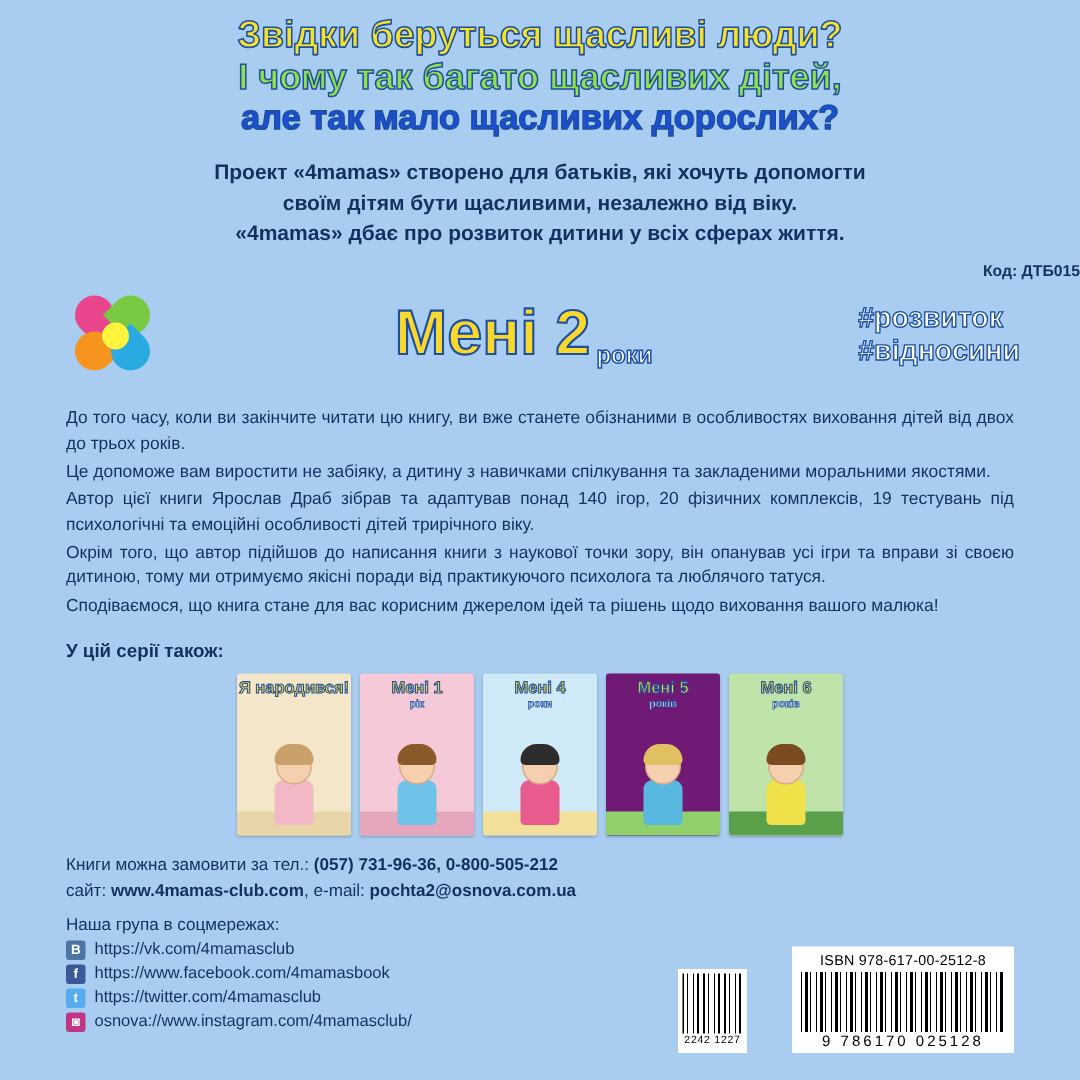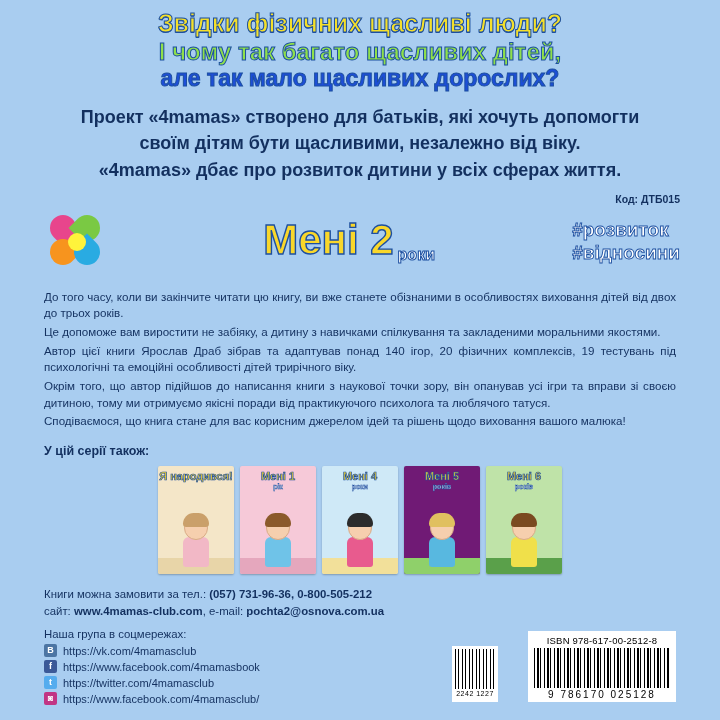--- a/index.html
+++ b/index.html
@@ -51,31 +51,30 @@
     font-size: 23px;
     color: #1d4ed8;
     -webkit-text-stroke: 1px #1d4fa0;
     margin-top: 2px;
   }
 
   
   .intro {
     margin: 10px 56px 10px 56px;
     text-align: center;
-    font-size: 18px;
+    font-size: 14px;
     color: #13305f;
     line-height: 1.45;
     font-weight: bold;
   }
   .intro div { white-space: nowrap; }
 
   
   .code-line {
     margin-top: 8px;
-    padding-right: 40px;
     text-align: right;
     font-size: 10.5px;
     color: #13305f;
     font-weight: bold;
   }
 
   
   .band {
     display: flex;
     align-items: center;
@@ -320,21 +319,21 @@
     margin-top: 1px;
     letter-spacing: 0.5px;
   }
 </style>
 </head>
 <body>
 
 <div class="page">
 
   <div class="headline">
-    <div class="l1">Звідки фізичних щасливі люди?</div>
+    <div class="l1">Звідки беруться щасливі люди?</div>
     <div class="l2">І чому так багато щасливих дітей,</div>
     <div class="l3">але так мало щасливих дорослих?</div>
   </div>
 
   <div class="intro">
     <div>Проект «4mamas» створено для батьків, які хочуть допомогти</div>
     <div>своїм дітям бути щасливими, незалежно від віку.</div>
     <div>«4mamas» дбає про розвиток дитини у всіх сферах життя.</div>
   </div>
 
@@ -453,21 +452,21 @@
     <div class="social-row">
       <span class="sicon fb">f</span>
       <span>https://www.facebook.com/4mamasbook</span>
     </div>
     <div class="social-row">
       <span class="sicon tw">t</span>
       <span>https://twitter.com/4mamasclub</span>
     </div>
     <div class="social-row">
       <span class="sicon ig">◙</span>
-      <span>https://www.facebook.com/4mamasclub/</span>
+      <span>osnova://www.instagram.com/4mamasclub/</span>
     </div>
   </div>
 
   <div class="side-barcode">
     <div class="side-bars"></div>
     <div class="side-num">2242 1227</div>
   </div>
 
   <div class="barcode-box">
     <div class="isbn">ISBN 978-617-00-2512-8</div>

